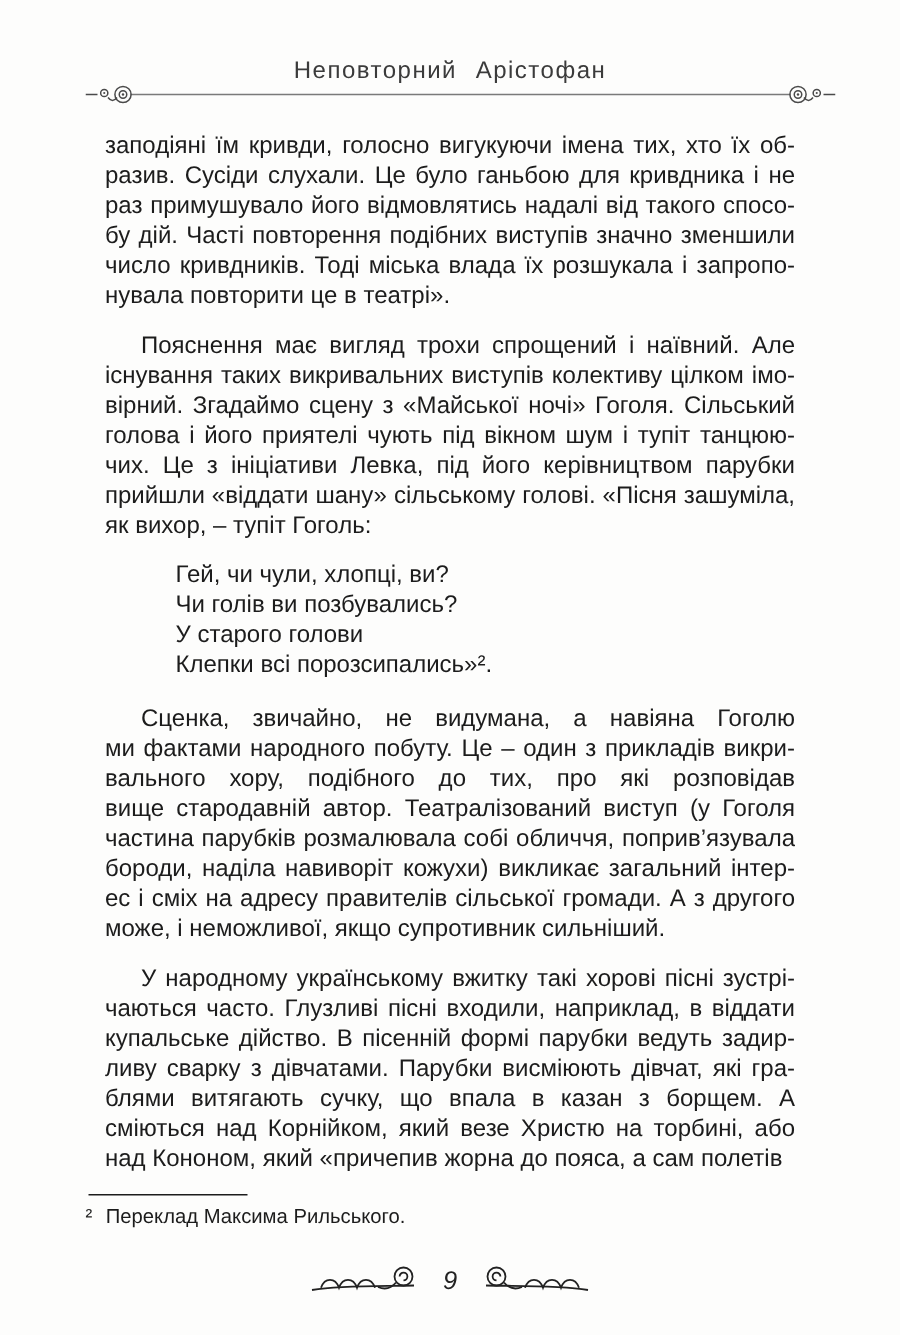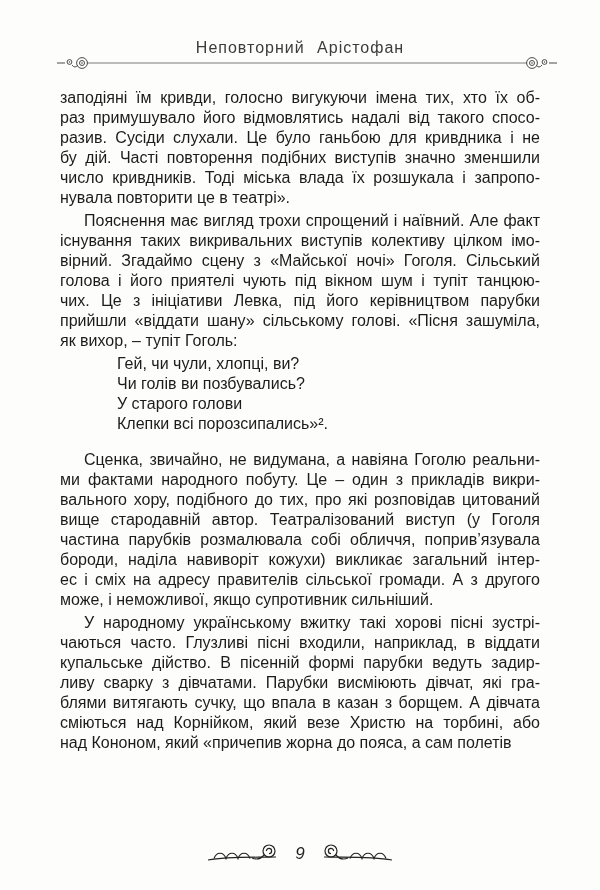--- a/index.html
+++ b/index.html
@@ -22,21 +22,21 @@
     line-height: 16px;
     height: 16px;
     letter-spacing: 1px;
     word-spacing: 7px;
     color: #3b3b3b;
   }
   .header-rule { display: block; margin: 0 auto; }
 
   
   .body-text { margin-top: 18px; font-size: 16px; line-height: 20px; }
-  .para { margin: 3px; }
+  .para { margin: 13px; }
   .para .line {
     text-align: justify;
     text-align-last: justify;
     height: 20px;
     overflow: hidden;
     white-space: normal;
   }
   .para .line.last { text-align-last: left; }
   .para.indent .line.first { text-indent: 24px; }
 
@@ -97,22 +97,22 @@
         <path d="M15 9 q 3 4 6 0"></path>
         <circle cx="25" cy="7" r="5.4"></circle>
         <circle cx="25" cy="7" r="2.5"></circle>
         <circle cx="25" cy="7" r="0.8" fill="#4a4a4a" stroke="none"></circle>
       </g>
     </svg>
 
     <div class="body-text">
         <div class="para">
           <div class="line first">заподіяні їм кривди, голосно вигукуючи імена тих, хто їх об-</div>
+          <div class="line">разив. Сусіди слухали. Це було ганьбою для кривдника і не</div>
           <div class="line">раз примушувало його відмовлятись надалі від такого спосо-</div>
-          <div class="line">разив. Сусіди слухали. Це було ганьбою для кривдника і не</div>
           <div class="line">бу дій. Часті повторення подібних виступів значно зменшили</div>
           <div class="line">число кривдників. Тоді міська влада їх розшукала і запропо-</div>
           <div class="line last">нувала повторити це в театрі».</div>
         </div>
         <div class="para indent">
           <div class="line first">Пояснення має вигляд трохи спрощений і наївний. Але факт</div>
           <div class="line">існування таких викривальних виступів колективу цілком імо-</div>
           <div class="line">вірний. Згадаймо сцену з «Майської ночі» Гоголя. Сільський</div>
           <div class="line">голова і його приятелі чують під вікном шум і тупіт танцюю-</div>
           <div class="line">чих. Це з ініціативи Левка, під його керівництвом парубки</div>
@@ -139,20 +139,26 @@
           <div class="line first">У народному українському вжитку такі хорові пісні зустрі-</div>
           <div class="line">чаються часто. Глузливі пісні входили, наприклад, в віддати</div>
           <div class="line">купальське дійство. В пісенній формі парубки ведуть задир-</div>
           <div class="line">ливу сварку з дівчатами. Парубки висміюють дівчат, які гра-</div>
           <div class="line">блями витягають сучку, що впала в казан з борщем. А дівчата</div>
           <div class="line">сміються над Корнійком, який везе Христю на торбині, або</div>
           <div class="line last">над Кононом, який «причепив жорна до пояса, а сам полетів</div>
         </div>
       </div>
 
+    <div class="footnote">
+      <div class="fn-rule"></div>
+      <div class="fn-text">
+        <span class="fn-marker">²</span><span>Переклад Максима Рильського.</span>
+      </div>
+    </div>
   </div>
 
   <div class="page-footer">
     <svg width="76" height="24" viewBox="0 0 76 24">
       <g stroke="#222" fill="none" stroke-width="1.2">
         <path d="M2 18 C 22 14.5, 48 15.5, 70 15"></path>
         <path d="M8 16.5 c 2.5 -7 9.5 -7 12 0 c 2.5 -7 9.5 -7 12 0 c 2.5 -7 9.5 -7 12 0"></path>
         <path d="M46 16 q 7 3 12 -3"></path>
         <circle cx="63" cy="9" r="6"></circle>
         <path d="M63 9 m -2.6 0 a 2.6 2.6 0 1 1 2.6 2.6"></path>

